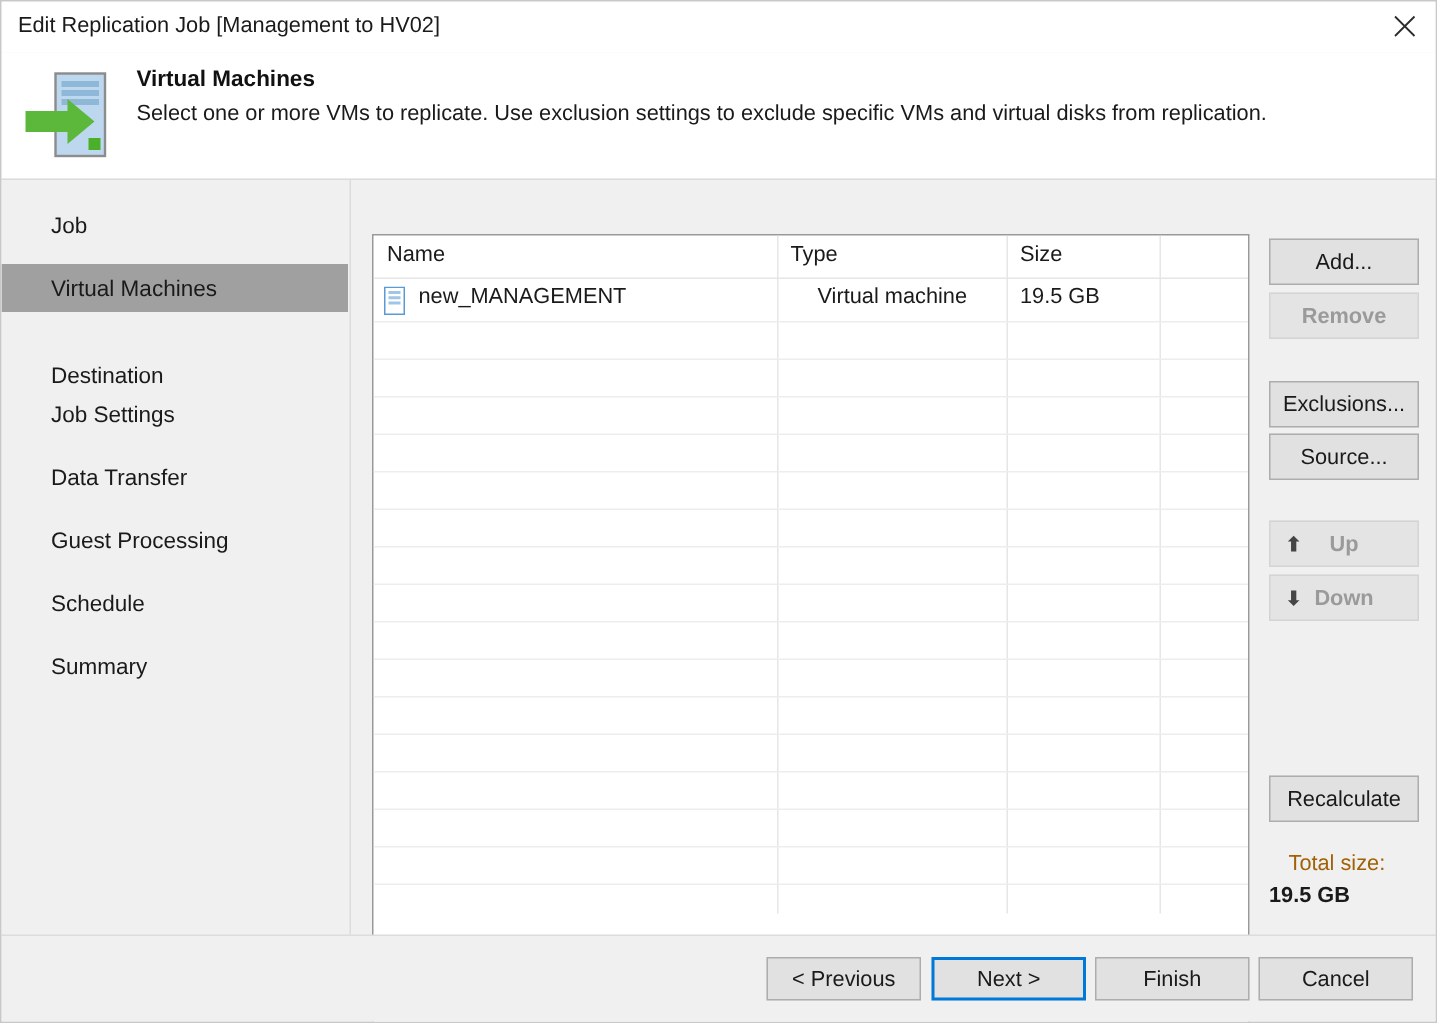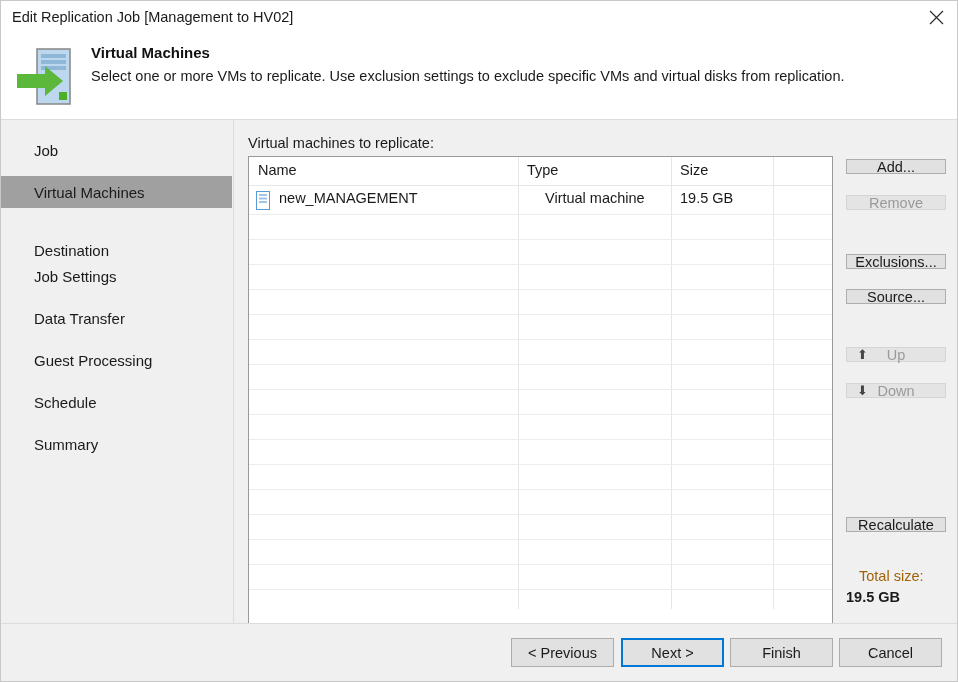--- a/index.html
+++ b/index.html
@@ -198,37 +198,38 @@
     width: 583px;
     height: 1px;
     background: #ededed;
   }
 
   
   .side-btn {
     position: absolute;
     left: 613px;
     width: 100px;
-    height: 15px;
+    height: 31px;
     box-sizing: border-box;
     background: #e1e1e1;
     border: 1px solid #adadad;
     font-size: 14.5px;
     color: #1a1a1a;
     font-family: "Liberation Sans", sans-serif;
     display: flex;
     align-items: center;
     justify-content: center;
     cursor: default;
     padding: 0;
   }
   .side-btn.disabled {
     color: #9a9a9a;
     border-color: #d4d4d4;
     background: #e4e4e4;
+    font-weight: bold;
   }
   .side-btn .arrow {
     position: absolute;
     left: 10px;
     font-size: 13px;
     line-height: 1;
     color: #454545;
   }
   #total-label {
     position: absolute;
@@ -338,21 +339,20 @@
         <span class="nav-label">Schedule</span>
       </div>
       <div class="nav-item" style="top:308px;">
         <span class="nav-label">Summary</span>
       </div>
     </div>
     <div id="sidebar-divider"></div>
 
     <div id="main">
 
-      <div id="list-label">Virtual machines to replicate:</div>
 
       <div id="grid">
 
         <div class="col-divider" style="left:269px;"></div>
         <div class="col-divider" style="left:422px;"></div>
         <div class="col-divider" style="left:524px;"></div>
 
         <div class="grid-header">
           <span class="hdr-cell" style="left:9px;">Name</span>
           <span class="hdr-cell" style="left:278px;">Type</span>

